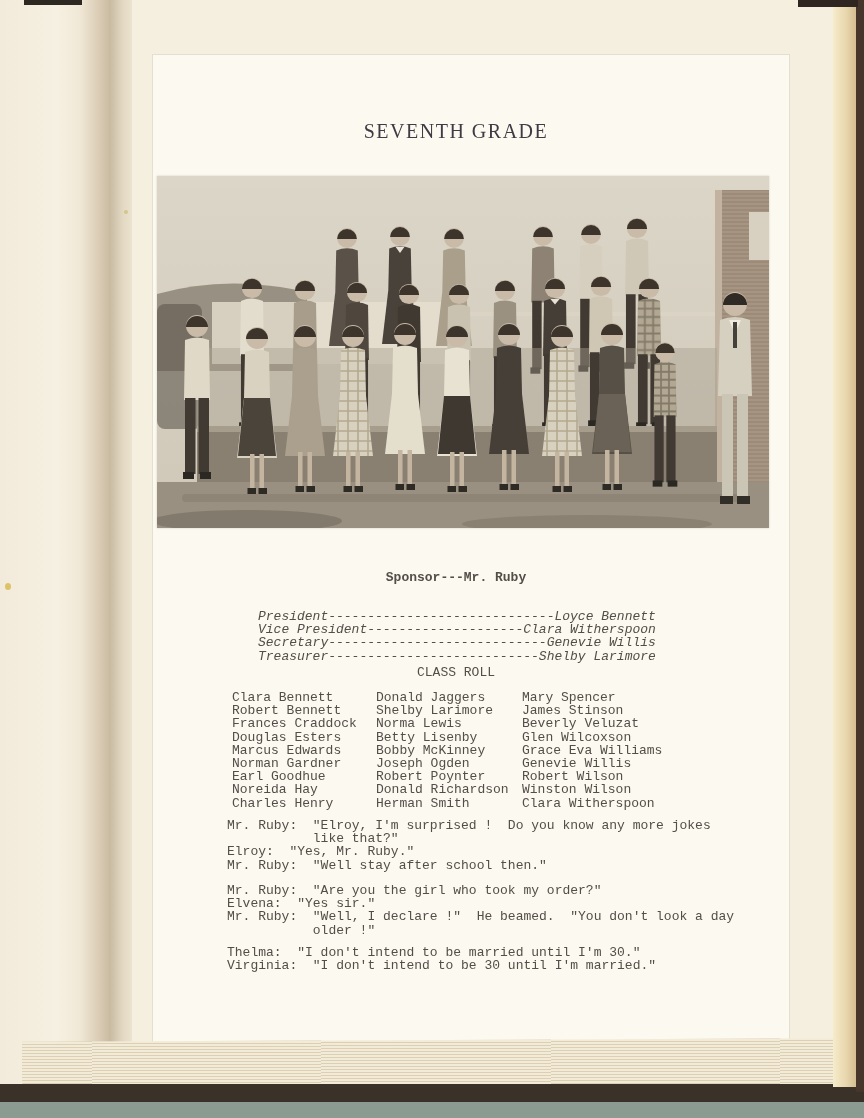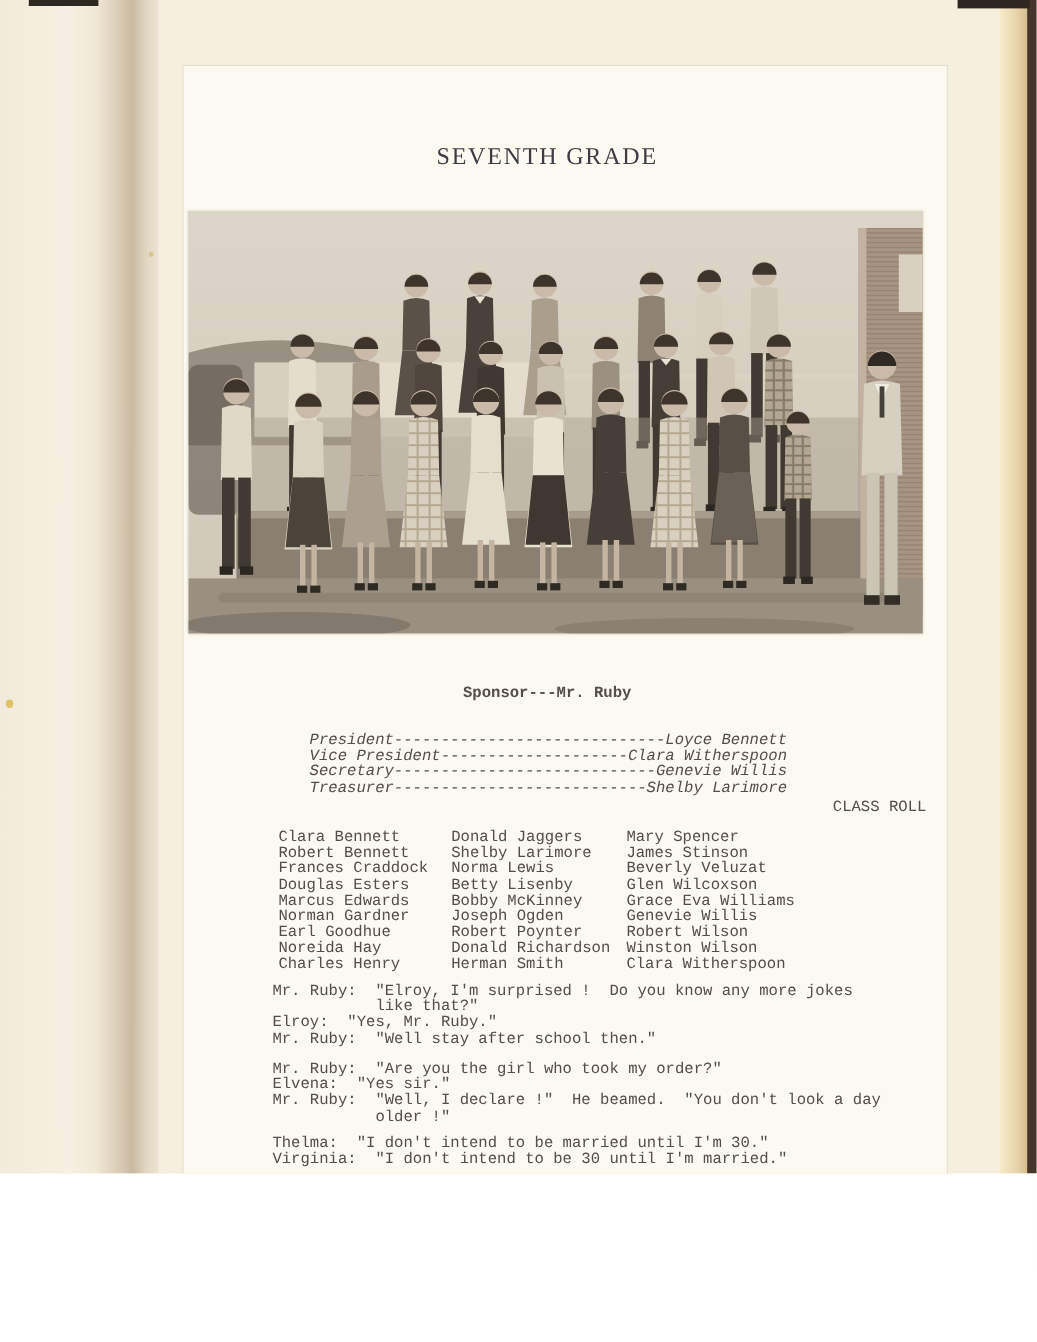--- a/index.html
+++ b/index.html
@@ -1,16 +1,16 @@
 <!DOCTYPE html>
 <html><head>
 <meta charset="utf-8">
 <style>
   html,body{margin:0;padding:0;}
-  .scan{position:relative;width:864px;height:978px;background:#efe7d5;overflow:hidden;
+  .scan{position:relative;width:864px;height:1118px;background:#efe7d5;overflow:hidden;
         font-family:"Liberation Mono","DejaVu Sans Mono",monospace;}
   
   .left-edge{position:absolute;left:0;top:0;width:136px;height:1086px;
     background:linear-gradient(90deg,#f2ebdb 0%,#f6f0e2 42%,#f1e9d7 58%,#d8cab2 74%,#c9bba2 81%,#e2d8c2 90%,#f0e8d6 100%);
     border-right:1px solid rgba(120,100,78,.28);}
   .page-stack{position:absolute;left:132px;top:0;width:702px;height:1084px;background:#f5efe0;}
   .page-top{position:absolute;left:152px;top:54px;width:636px;height:996px;background:#fcf9f0;
     border:1px solid rgba(188,175,150,.35);}
   .pages-bottom{position:absolute;left:22px;top:1040px;width:828px;height:48px;
     background:repeating-linear-gradient(180deg,#f2ebd8 0 2px,#dccfb4 2px 3px);
@@ -29,21 +29,21 @@
   .title{position:absolute;left:140px;top:120px;width:632px;text-align:center;
     font-family:"Liberation Serif","DejaVu Serif",serif;font-size:20px;letter-spacing:1.5px;
     color:#3f3a44;white-space:pre;}
   .photo-frame{position:absolute;left:157px;top:176px;width:612px;height:352px;
     box-shadow:inset 0 0 14px rgba(60,50,40,.28), 0 0 2px rgba(90,75,60,.25);}
   .photo-frame svg{display:block;}
   .mono{position:absolute;font-size:13px;line-height:13.2px;color:#534e48;white-space:pre;}
   .centered{left:140px;width:632px;text-align:center;}
   .sponsor{top:571px;font-weight:bold;}
   .officers{left:258px;top:610px;font-style:italic;}
-  .roll-head{top:666px;text-align:right;}
+  .roll-head{top:666px;}
   .roll-col1{left:232px;top:691px;}
   .roll-col2{left:376px;top:691px;}
   .roll-col3{left:522px;top:691px;}
   .joke1{left:227px;top:819px;}
   .joke2{left:227px;top:884px;}
   .joke3{left:227px;top:946px;}
 </style>
 </head>
 <body>
 

